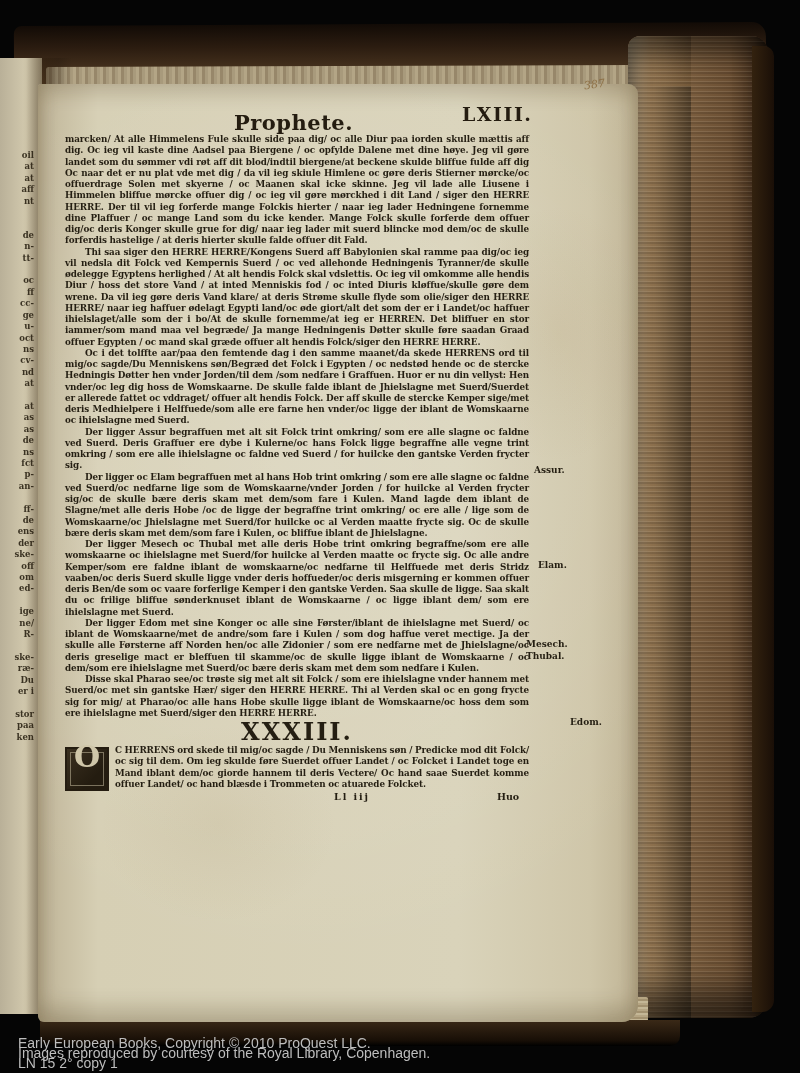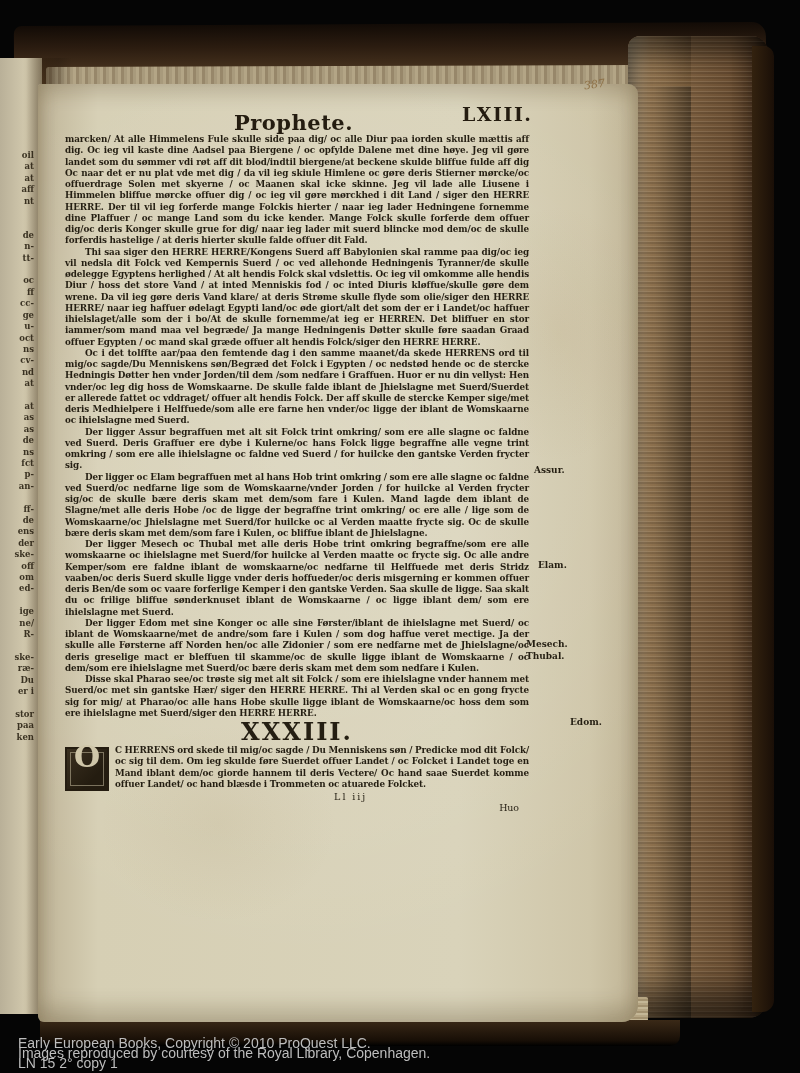--- a/index.html
+++ b/index.html
@@ -61,21 +61,21 @@
     margin:5px 0 4px 0;text-indent:0 !important;line-height:26px;}
 
   .final-par{margin-top:1px;}
   .initial-block{float:left;width:44px;height:44px;margin:2px 6px 0 0;
     background:linear-gradient(135deg,#3a3020,#241c10 70%);
     border:2px solid #241c10;box-sizing:border-box;position:relative;}
   .initial-block span{position:absolute;left:0;right:0;top:2px;text-align:center;
     font-size:30px;color:#cfc6a9;font-weight:bold;font-family:"DejaVu Serif",serif;}
   .initial-block::after{content:"";position:absolute;inset:3px;border:1px solid rgba(210,200,170,.5);}
 
-  .sig-row{display:flex;margin-top:1px;font-weight:normal;font-size:9.5px;flex-direction:column;}
+  .sig-row{display:flex;margin-top:1px;font-weight:bold;font-size:9.5px;}
   .sig-mark{margin-left:58%;letter-spacing:2px;}
   .catchword{margin-left:auto;margin-right:10px;}
 
   .margin-note{position:absolute;font-size:9px;font-weight:bold;color:#241e12;white-space:nowrap;}
   .mn-assur{left:496px;top:381px;}
   .mn-elam{left:500px;top:476px;text-align:right;}
   .mn-mesech{left:488px;top:555px;}
   .mn-thubal{left:488px;top:567px;}
   .mn-edom{left:488px;top:633px;margin-left:44px;}
 

